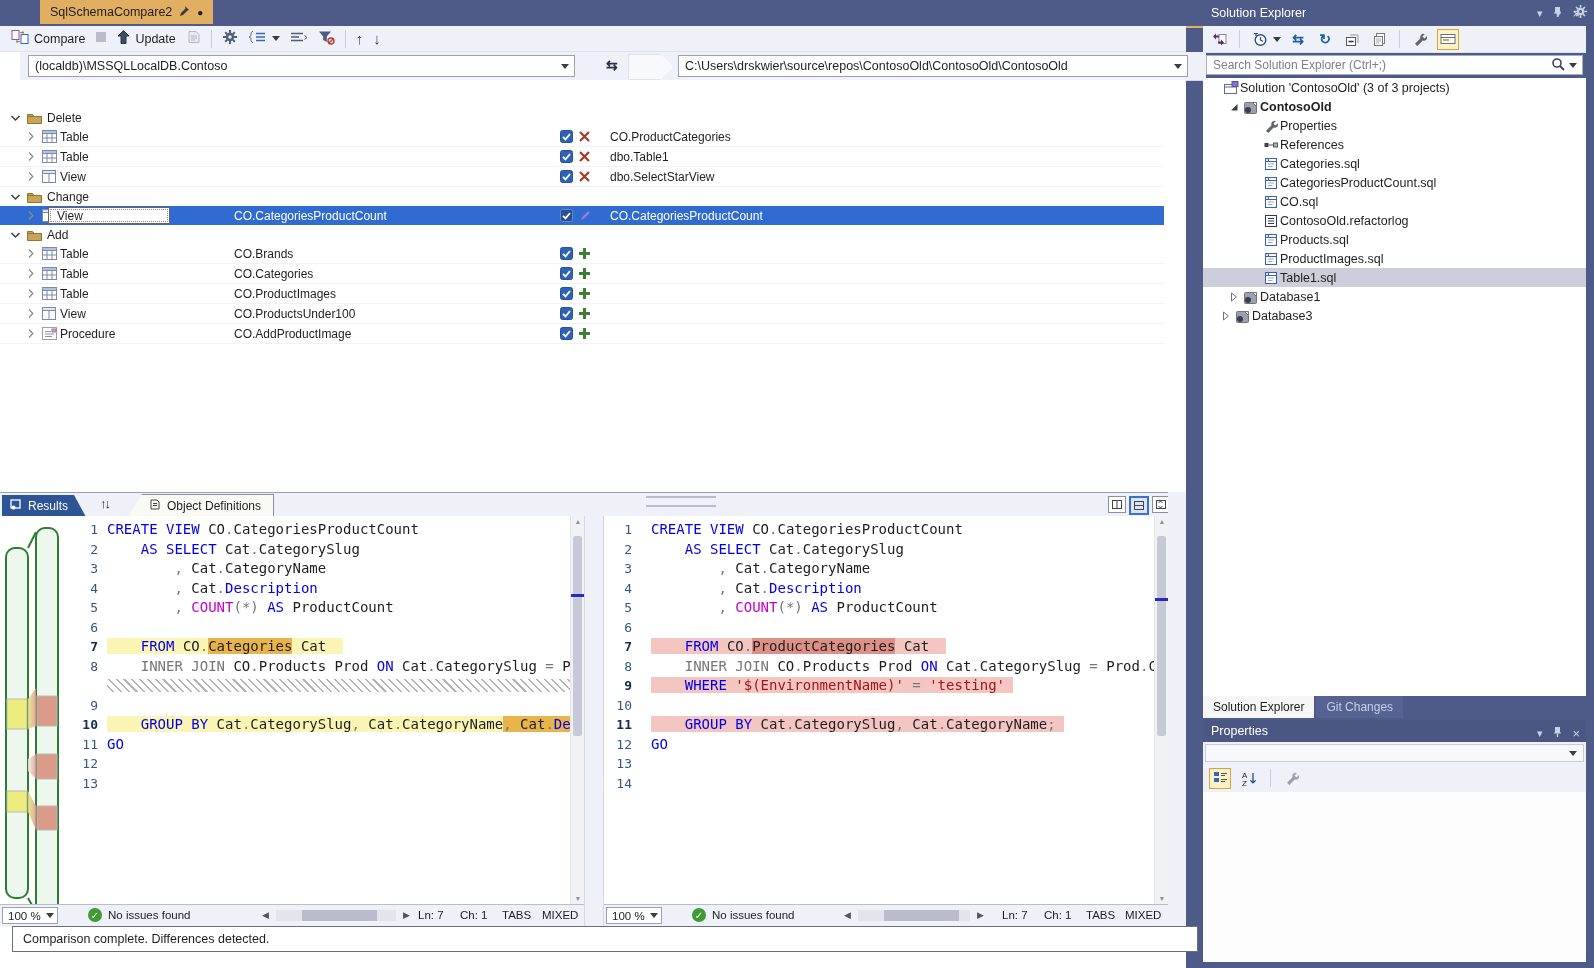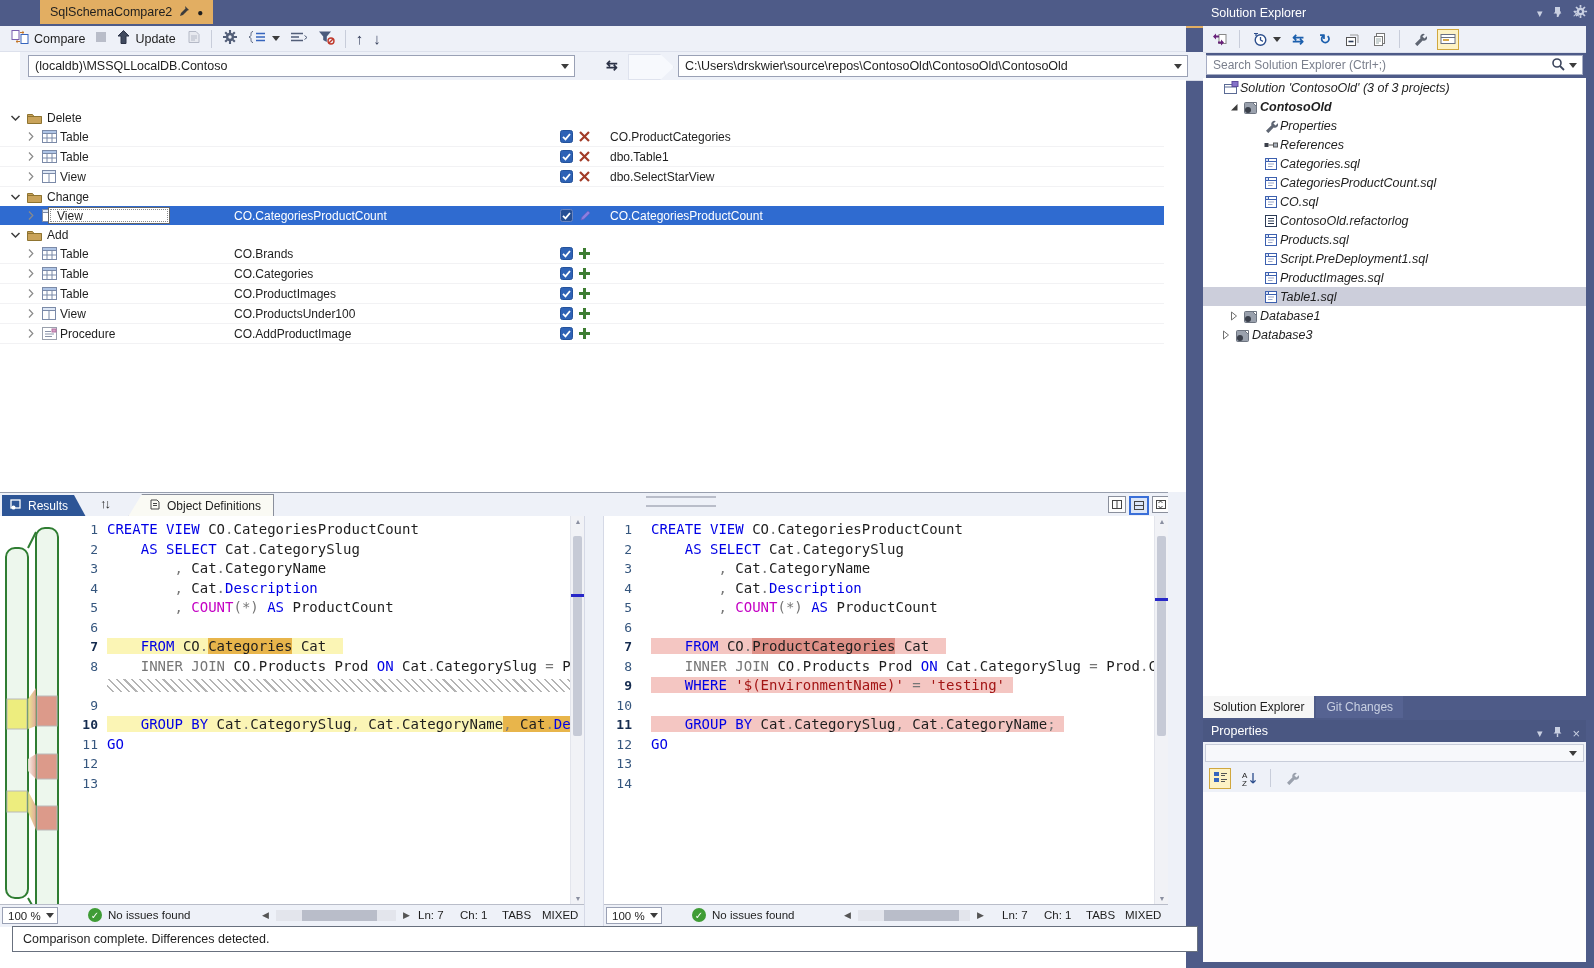--- a/index.html
+++ b/index.html
@@ -99,21 +99,21 @@
   #se-toolbar{position:absolute;left:0;top:26px;width:100%;height:27px;background:#eef1f8;display:flex;align-items:center;gap:7px;
       padding-left:6px;box-sizing:border-box;border-bottom:1px solid #dde1ec;}
   #se-search{position:absolute;left:3px;top:55px;width:377px;height:20px;background:#fff;border:1px solid #a6adc4;
       box-sizing:border-box;display:flex;align-items:center;font-size:12px;color:#7a7f8c;}
   #se-search .ph{flex:1;padding-left:6px;white-space:nowrap;overflow:hidden;}
   #se-tree{position:absolute;left:0;top:78px;width:383px;background:#fff;height:618px;}
   .trow{position:relative;height:19px;display:flex;align-items:center;font-size:12.5px;}
   .trow.sel{background:#cccedb;}
   .trow .tarrow{width:14px;display:inline-flex;justify-content:center;flex:none;}
   .trow .ticon{width:19px;display:inline-flex;justify-content:center;flex:none;}
-  .trow .tlabel{white-space:nowrap;font-style:italic;}
+  .trow .tlabel{white-space:nowrap;}
   .trow.bold .tlabel{font-weight:bold;}
   #se-tabs{position:absolute;left:0;top:696px;width:100%;height:22px;display:flex;font-size:12px;}
   #se-tab-active{background:#f6f6f6;color:#1e1e1e;padding:0 10px;display:flex;align-items:center;}
   #se-tab-inactive{background:#56639255;color:#c9d0e2;padding:0 10px;display:flex;align-items:center;margin-left:2px;background:#566392;}
   
   #props-title{position:absolute;left:0;top:720px;width:100%;height:22px;color:#fff;font-size:12.5px;display:flex;align-items:center;padding-left:8px;box-sizing:border-box;background:#4a5782;}
   #props-combo{position:absolute;left:0;top:742px;width:100%;height:22px;background:#eef1f8;}
   #props-combo .pc{position:absolute;left:2px;right:2px;top:2px;height:18px;background:#f7f8fb;border:1px solid #c8cdda;display:flex;align-items:center;justify-content:flex-end;padding-right:6px;box-sizing:border-box;}
   #props-toolbar{position:absolute;left:0;top:764px;width:100%;height:28px;background:#eef1f8;display:flex;align-items:center;gap:8px;padding-left:6px;box-sizing:border-box;}
   #props-body{position:absolute;left:0;top:792px;width:100%;height:170px;background:#fdfdfe;}
@@ -856,32 +856,20 @@
       <div class="trow" style="padding-left:44px;">
         <span class="tarrow"></span>
         <span class="ticon">
           <svg width="14" height="14">
             <rect x="1.5" y="1.5" width="11" height="11" fill="#fff" stroke="#3b5fae"></rect>
             <path d="M1.5 4.5h11" stroke="#3b5fae"></path>
             <path d="M4 7h6M4 9.5h4.5" stroke="#9aa7c9"></path>
             <path d="M1.5 1.5h3v3h-3z" fill="#dce4f5" stroke="#3b5fae"></path>
           </svg>
         </span>
-        <span class="tlabel">Script.PreDeployment1.sql</span>
-      </div>
-      <div class="trow" style="padding-left:44px;">
-        <span class="tarrow"></span>
-        <span class="ticon">
-          <svg width="14" height="14">
-            <rect x="1.5" y="1.5" width="11" height="11" fill="#fff" stroke="#3b5fae"></rect>
-            <path d="M1.5 4.5h11" stroke="#3b5fae"></path>
-            <path d="M4 7h6M4 9.5h4.5" stroke="#9aa7c9"></path>
-            <path d="M1.5 1.5h3v3h-3z" fill="#dce4f5" stroke="#3b5fae"></path>
-          </svg>
-        </span>
         <span class="tlabel">ProductImages.sql</span>
       </div>
       <div class="trow sel" style="padding-left:44px;">
         <span class="tarrow"></span>
         <span class="ticon">
           <svg width="14" height="14">
             <rect x="1.5" y="1.5" width="11" height="11" fill="#fff" stroke="#3b5fae"></rect>
             <path d="M1.5 4.5h11" stroke="#3b5fae"></path>
             <path d="M4 7h6M4 9.5h4.5" stroke="#9aa7c9"></path>
             <path d="M1.5 1.5h3v3h-3z" fill="#dce4f5" stroke="#3b5fae"></path>

